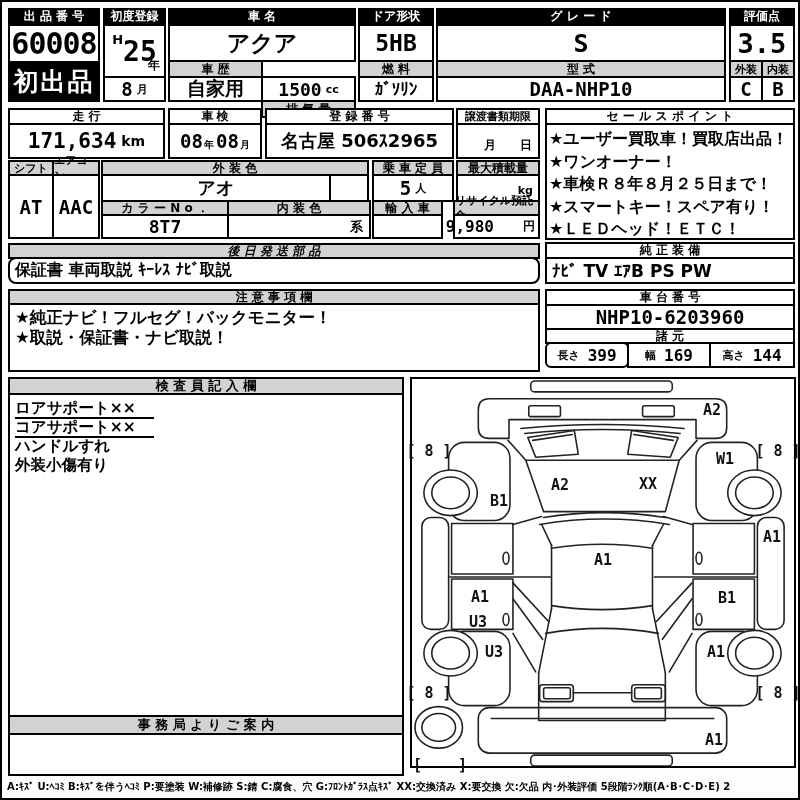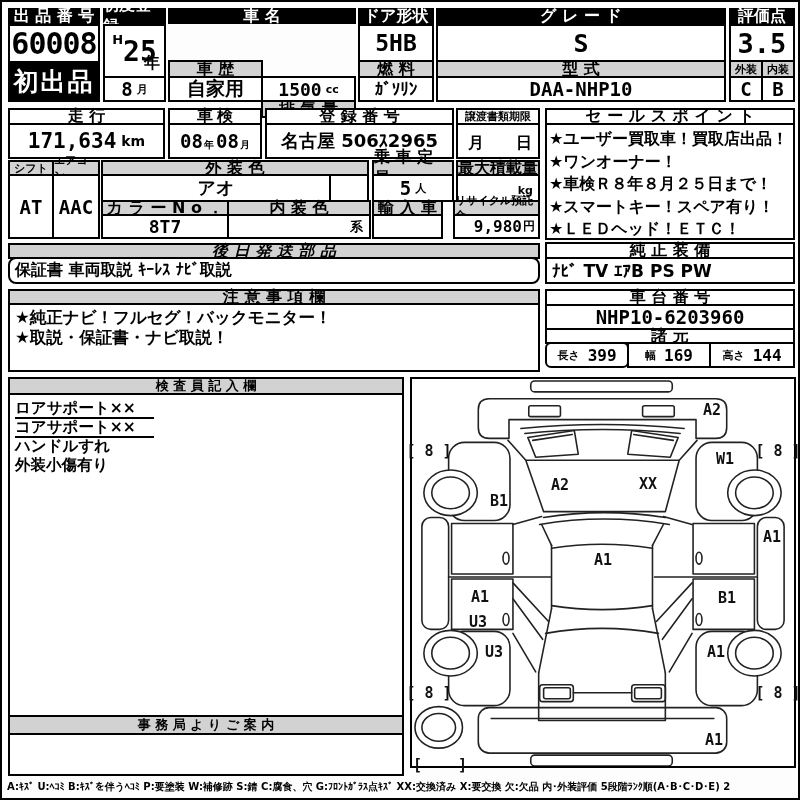--- a/index.html
+++ b/index.html
@@ -8,21 +8,21 @@
   .abs{position:absolute;box-sizing:border-box;}
   .b{border:2px solid #000;background:#fff;}
   .hdrK{background:#000;color:#fff;font-weight:bold;display:flex;align-items:center;justify-content:center;}
   .hdrG{background:#d2d2d2;border:2px solid #000;font-weight:bold;display:flex;align-items:center;justify-content:center;}
   .hdrW{background:#fff;border:2px solid #000;font-weight:bold;display:flex;align-items:center;justify-content:center;}
   .val{background:#fff;border:2px solid #000;font-weight:bold;display:flex;align-items:center;justify-content:center;}
   .left{justify-content:flex-start;}
   .right{justify-content:flex-end;}
   .bottom{align-items:flex-end;}
   .mono{font-family:"DejaVu Sans Mono","Liberation Mono",monospace;}
-  .u10{font-size:10px;} .u11{font-size:11px;} .u12{font-size:16px;} .u13{font-size:13px;}
+  .u10{font-size:10px;} .u11{font-size:11px;} .u12{font-size:12px;} .u13{font-size:13px;}
   .unit{font-size:11px;font-weight:bold;margin-left:4px;}
   .sp-line{font-size:16px;font-weight:bold;line-height:22.5px;white-space:nowrap;}
   .note-line{font-size:16.5px;font-weight:bold;line-height:20px;white-space:nowrap;}
   .insp-line{font-size:15.5px;font-weight:bold;line-height:19px;white-space:nowrap;}
   .insp-line .ul{border-bottom:2px solid #000;padding-right:18px;}
   .dmg{position:absolute;transform:translate(-50%,-50%);font-family:"DejaVu Sans Mono","Liberation Mono",monospace;
        font-weight:bold;font-size:15px;white-space:pre;color:#111;}
   .frame{position:absolute;left:0;top:0;right:0;bottom:0;border:2px solid #000;pointer-events:none;}
 </style>
 </head>
@@ -39,20 +39,21 @@
     <span style="font-size:13px;align-self:flex-start;margin-top:6px;">H</span>
       <span class="mono" style="font-size:28px;">25</span>
     <span class="abs u12" style="right:4px;bottom:2px;">年</span>
   </div>
   <div class="abs val" style="left:103px;top:76px;width:63px;height:26px;">
     <span class="mono" style="font-size:19px;">8</span>
       <span class="unit">月</span>
   </div>
 
   <div class="abs hdrK u12" style="left:168px;top:8px;width:188px;height:16px;">車 名</div>
+  <div class="abs val" style="left:168px;top:24px;width:188px;height:38px;font-size:23px;">アクア</div>
   <div class="abs hdrG u12" style="left:168px;top:60px;width:95px;height:18px;">車 歴</div>
   <div class="abs val" style="left:168px;top:76px;width:95px;height:26px;font-size:19px;">自家用</div>
   <div class="abs hdrG u12" style="left:261px;top:60px;width:95px;height:18px;margin-top:40px;">排 気 量</div>
   <div class="abs val" style="left:261px;top:76px;width:95px;height:26px;">
     <span class="mono" style="font-size:18px;">1500</span>
       <span class="unit">cc</span>
   </div>
 
   <div class="abs hdrK u12" style="left:358px;top:8px;width:76px;height:16px;">ドア形状</div>
   <div class="abs val mono" style="left:358px;top:24px;width:76px;height:38px;font-size:23px;">5HB</div>
@@ -113,21 +114,21 @@
   <div class="abs hdrG u12" style="left:456px;top:160px;width:84px;height:16px;">最大積載量</div>
   <div class="abs val right bottom u11" style="left:456px;top:174px;width:84px;height:28px;padding:0 5px 3px 0;">kg</div>
 
   <div class="abs hdrG u12" style="left:101px;top:200px;width:128px;height:16px;">カ ラ ー N o ．</div>
   <div class="abs val mono" style="left:101px;top:214px;width:128px;height:25px;font-size:18px;">8T7</div>
   <div class="abs hdrG u12" style="left:227px;top:200px;width:144px;height:16px;">内 装 色</div>
   <div class="abs val right u13" style="left:227px;top:214px;width:144px;height:25px;padding-right:6px;">系</div>
   <div class="abs hdrG u12" style="left:372px;top:200px;width:71px;height:16px;">輸 入 車</div>
   <div class="abs val" style="left:372px;top:214px;width:71px;height:25px;"></div>
   <div class="abs hdrG u11" style="left:453px;top:200px;width:87px;height:16px;">リサイクル預託金</div>
-  <div class="abs val right" style="left:453px;top:214px;width:87px;height:25px;padding-right:3px;">
+  <div class="abs val right" style="left:453px;top:214px;width:87px;height:25px;padding-right:3px;gap:28px;">
     <span class="mono" style="font-size:16px;">9,980</span>
       <span style="font-size:12px;font-weight:bold;margin-left:1px;">円</span>
   </div>
 
   <div class="abs hdrG u12" style="left:8px;top:243px;width:532px;height:16px;font-style:italic;">後 日 発 送 部 品</div>
   <div class="abs val left" style="left:8px;top:257px;width:532px;height:27px;font-size:16px;padding-left:5px;border-radius:8px;">保証書 車両取説 ｷｰﾚｽ ﾅﾋﾞ取説</div>
   <div class="abs hdrW u12" style="left:545px;top:242px;width:250px;height:17px;">純 正 装 備</div>
   <div class="abs val left" style="left:545px;top:257px;width:250px;height:27px;font-size:17px;padding-left:5px;">ﾅﾋﾞ TV ｴｱB PS PW</div>
 
   <div class="abs hdrG u12" style="left:8px;top:289px;width:532px;height:16px;">注 意 事 項 欄</div>

